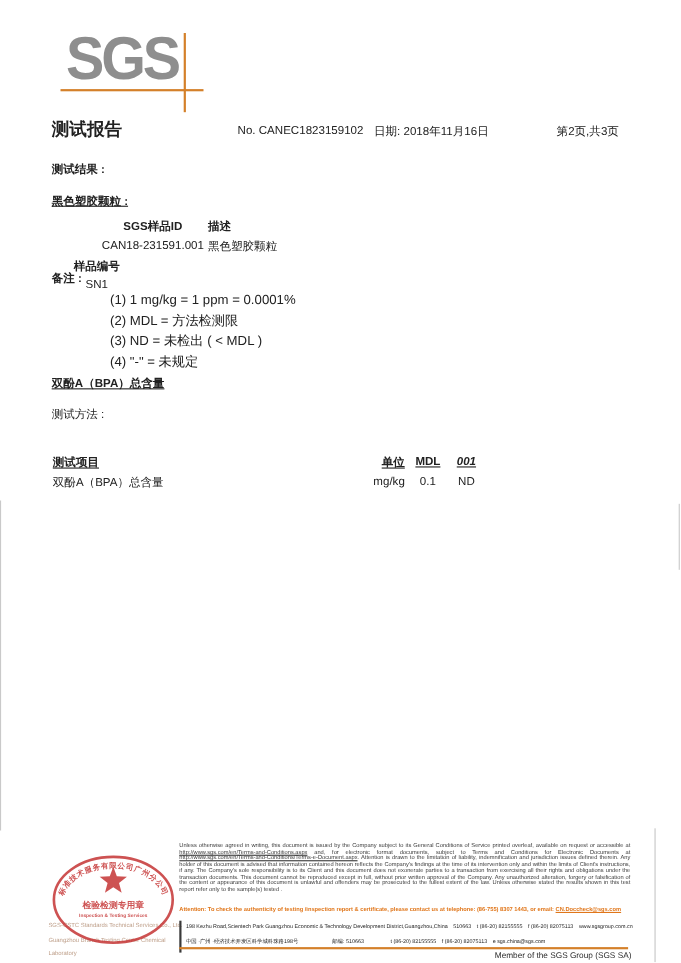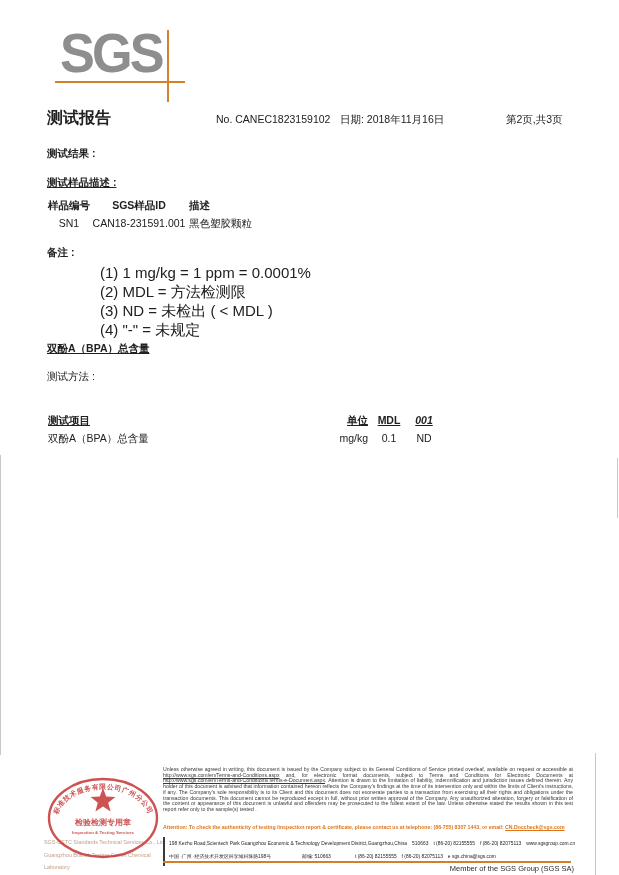--- a/index.html
+++ b/index.html
@@ -21,27 +21,27 @@
   .doc-title { left:47px; top:108px; font-size:16px; font-weight:700; }
   .report-no { left:200px; top:113px; font-size:10.5px;padding-left:16px; }
   .date      { left:340px; top:113px; font-size:10.5px; }
   .pageinfo  { left:470px; top:113px; font-size:10.5px;margin-left:36px; }
 
   .results-label   { left:47px; top:147px; font-size:10.5px; font-weight:700; }
   .sample-heading  { left:47px; top:176px; font-size:10.5px; font-weight:700; text-decoration:underline; }
 
   .s-h, .s-v { font-size:10.5px; }
   .s-h { font-weight:700; }
-  .col-c1 { left:34px;  width:70px; text-align:center; }
+  .col-c1 { left:53px;  width:70px; text-align:center;margin-top:36px; }
   .col-c2 { left:92px; width:94px; text-align:center; }
   .col-c3 { left:189px; }
   .row-hdr { top:199px; } .row-val { top:217px; }
 
   .notes-heading { left:47px; top:246px; font-size:10.5px; font-weight:700; }
-  .notes-list { left:100px; top:263px; font-size:15px; line-height:19px; }
+  .notes-list { left:100px; top:263px; font-size:12px; line-height:19px; }
 
   .bpa-heading  { left:47px; top:342px; font-size:10.5px; font-weight:700; text-decoration:underline; }
   .method-label { left:47px; top:370px; font-size:10.5px; }
   .method-text  { left:100px; top:369px; width:465px; font-size:10.5px; line-height:19.5px; }
 
   .rt-hdr { top:414px; font-size:10.5px; font-weight:700; }
   .rt-val { top:432px; font-size:10.5px; }
   .rt-item { left:48px; }
   .rt-unit { left:308px; width:60px; text-align:right; }
   .rt-mdl  { left:364px; width:50px; text-align:center; }
@@ -85,21 +85,21 @@
   <div class="abs logo-hline"></div>
   <div class="abs logo-vline"></div>
 
   <div class="abs doc-title">测试报告</div>
   <div class="abs report-no">No. CANEC1823159102</div>
   <div class="abs date">日期: 2018年11月16日</div>
   <div class="abs pageinfo">第2页,共3页</div>
 
   <div class="abs results-label">测试结果 :</div>
 
-  <div class="abs sample-heading">测试样品描述 :</div>
+  <div class="abs sample-heading">黑色塑胶颗粒 :</div>
   <div class="abs s-h col-c1 row-hdr">样品编号</div>
   <div class="abs s-h col-c2 row-hdr">SGS样品ID</div>
   <div class="abs s-h col-c3 row-hdr">描述</div>
   <div class="abs s-v col-c1 row-val">SN1</div>
   <div class="abs s-v col-c2 row-val">CAN18-231591.001</div>
   <div class="abs s-v col-c3 row-val">黑色塑胶颗粒</div>
 
   <div class="abs notes-heading">备注 :</div>
   <div class="abs notes-list">
     <div>(1) 1 mg/kg = 1 ppm = 0.0001%</div>

